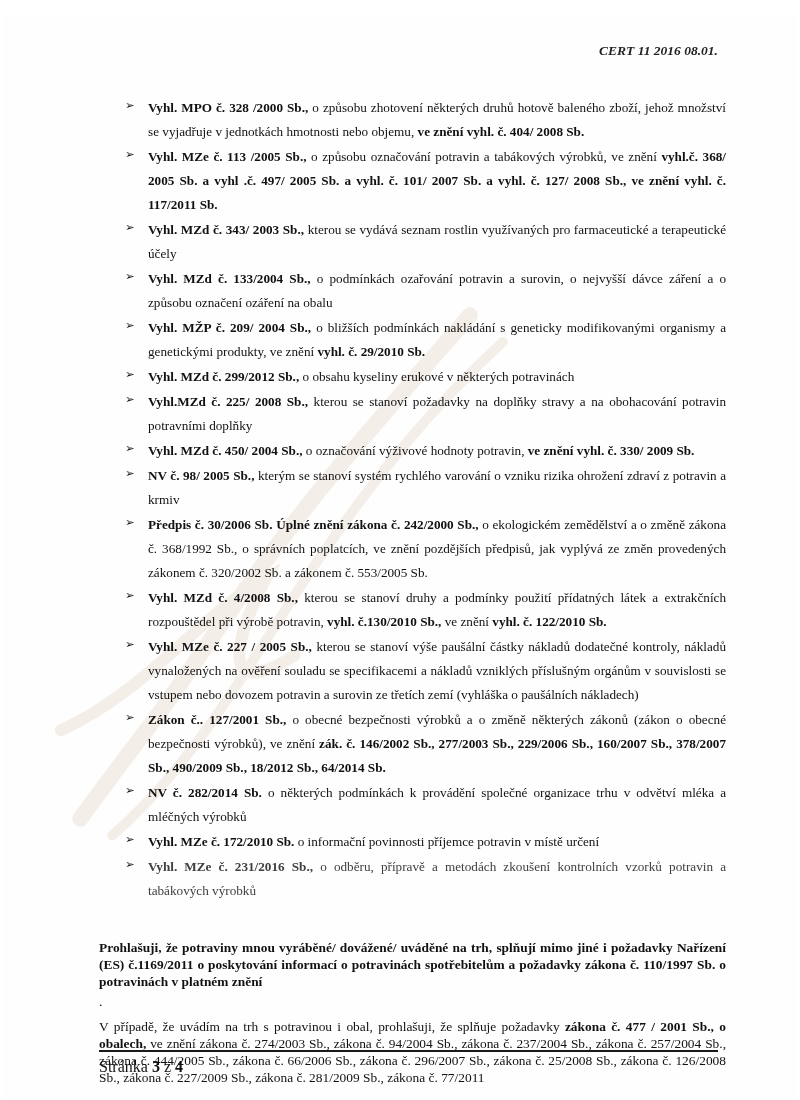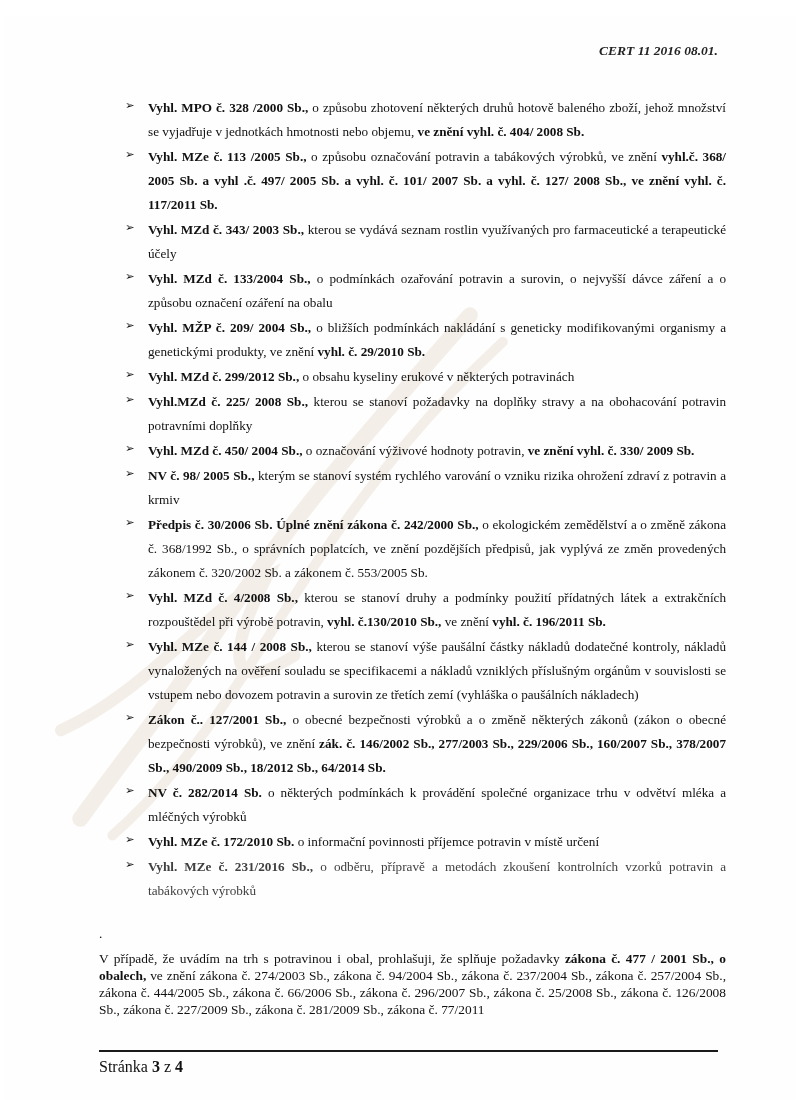--- a/index.html
+++ b/index.html
@@ -84,44 +84,45 @@
         <li>
           <span class="bullet">➢</span>
           <span class="item-text"><span class="b">NV č. 98/ 2005 Sb., </span><span>kterým se stanoví systém rychlého varování o vzniku rizika ohrožení zdraví z potravin a krmiv</span></span>
         </li>
         <li>
           <span class="bullet">➢</span>
           <span class="item-text"><span class="b">Předpis č. 30/2006 Sb. Úplné znění zákona č. 242/2000 Sb., </span><span>o ekologickém zemědělství a o změně zákona č. 368/1992 Sb., o správních poplatcích, ve znění pozdějších předpisů, jak vyplývá ze změn provedených zákonem č. 320/2002 Sb. a zákonem č. 553/2005 Sb.</span></span>
         </li>
         <li>
           <span class="bullet">➢</span>
-          <span class="item-text"><span class="b">Vyhl. MZd č. 4/2008 Sb., </span><span>kterou se stanoví druhy a podmínky použití přídatných látek a extrakčních rozpouštědel při výrobě potravin, </span><span class="b">vyhl. č.130/2010 Sb.,</span><span> ve znění </span><span class="b">vyhl. č. 196/2011 Sb.</span></span>
+          <span class="item-text"><span class="b">Vyhl. MZd č. 4/2008 Sb., </span><span>kterou se stanoví druhy a podmínky použití přídatných látek a extrakčních rozpouštědel při výrobě potravin, </span><span class="b">vyhl. č.130/2010 Sb.,</span><span> ve znění </span><span class="b">vyhl. č. 122/2010 Sb.</span></span>
         </li>
         <li>
           <span class="bullet">➢</span>
-          <span class="item-text"><span class="b">Vyhl. MZe č. 144 / 2008 Sb., </span><span>kterou se stanoví výše paušální částky nákladů dodatečné kontroly, nákladů vynaložených na ověření souladu se specifikacemi a nákladů vzniklých příslušným orgánům v souvislosti se vstupem nebo dovozem potravin a surovin ze třetích zemí (vyhláška o paušálních nákladech)</span></span>
+          <span class="item-text"><span class="b">Vyhl. MZe č. 227 / 2005 Sb., </span><span>kterou se stanoví výše paušální částky nákladů dodatečné kontroly, nákladů vynaložených na ověření souladu se specifikacemi a nákladů vzniklých příslušným orgánům v souvislosti se vstupem nebo dovozem potravin a surovin ze třetích zemí (vyhláška o paušálních nákladech)</span></span>
         </li>
         <li>
           <span class="bullet">➢</span>
           <span class="item-text"><span class="b">Zákon č.. 127/2001 Sb., </span><span>o obecné bezpečnosti výrobků a o změně některých zákonů (zákon o obecné bezpečnosti výrobků), ve znění </span><span class="b">zák. č. 146/2002 Sb., 277/2003 Sb., 229/2006 Sb., 160/2007 Sb., 378/2007 Sb., 490/2009 Sb., 18/2012 Sb., 64/2014 Sb.</span></span>
         </li>
         <li>
           <span class="bullet">➢</span>
           <span class="item-text"><span class="b">NV č. 282/2014 Sb. </span><span>o některých podmínkách k provádění společné organizace trhu v odvětví mléka a mléčných výrobků</span></span>
         </li>
         <li>
           <span class="bullet">➢</span>
           <span class="item-text"><span class="b">Vyhl. MZe č. 172/2010 Sb. </span><span>o informační povinnosti příjemce potravin v místě určení</span></span>
         </li>
         <li>
           <span class="bullet">➢</span>
           <span class="item-text faded"><span class="b">Vyhl. MZe č. 231/2016 Sb., </span><span>o odběru, přípravě a metodách zkoušení kontrolních vzorků potravin a tabákových výrobků</span></span>
         </li>
       </ul>
     <div class="paragraphs">
+        <p><span class="b">Prohlašuji, že potraviny mnou vyráběné/ dovážené/ uváděné na trh, splňují mimo jiné i požadavky Nařízení (ES) č.1169/2011 o poskytování informací o potravinách spotřebitelům a požadavky zákona č. 110/1997 Sb. o potravinách v platném znění</span></p>
         <p class="tight"><span>.</span></p>
         <p><span>V případě, že uvádím na trh s potravinou i obal, prohlašuji, že splňuje požadavky </span><span class="b">zákona č. 477 / 2001 Sb., o obalech,</span><span> ve znění zákona č. 274/2003 Sb., zákona č. 94/2004 Sb., zákona č. 237/2004 Sb., zákona č. 257/2004 Sb., zákona č. 444/2005 Sb., zákona č. 66/2006 Sb., zákona č. 296/2007 Sb., zákona č. 25/2008 Sb., zákona č. 126/2008 Sb., zákona č. 227/2009 Sb., zákona č. 281/2009 Sb., zákona č. 77/2011</span></p>
       </div>
   </div>
 
   <div class="footer">
     <div class="footer-rule"></div>
     <div class="footer-text"><span>Stránka </span><span class="b">3</span><span> z </span><span class="b">4</span></div>
   </div>
 

